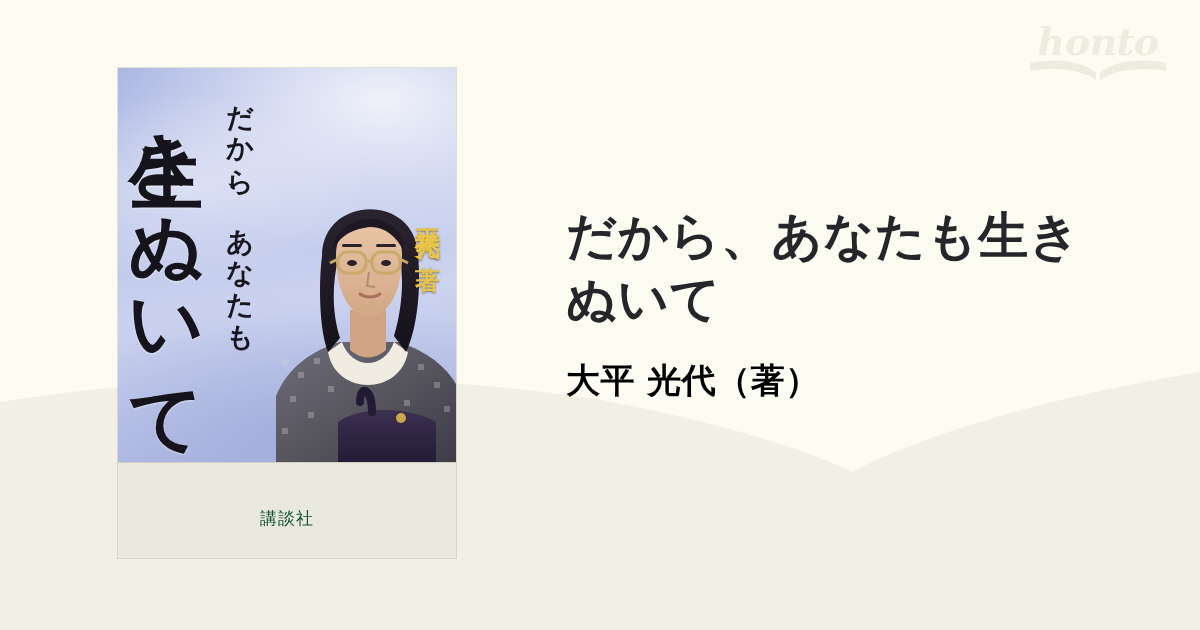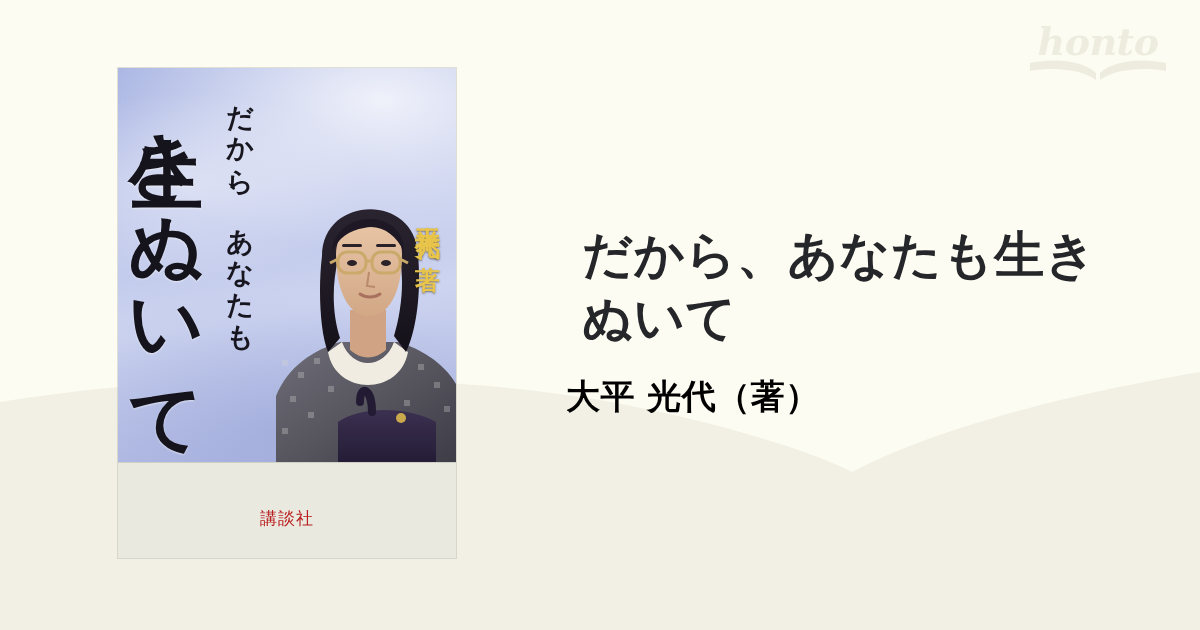--- a/index.html
+++ b/index.html
@@ -98,21 +98,21 @@
   }
   .publisher {
     position: absolute;
     left: 0;
     bottom: 28px;
     width: 100%;
     text-align: center;
     font-family: "DejaVu Serif", "Liberation Serif", serif;
     font-size: 17px;
     letter-spacing: 1px;
-    color: #b91c1c;
+    color: #14532d;
   }
 
   
   .portrait {
     position: absolute;
     left: 150px;
     top: 92px;
     width: 200px;
     height: 303px;
   }
@@ -161,27 +161,27 @@
 
   
   .info {
     position: absolute;
     left: 566px;
     top: 208px;
     width: 580px;
     z-index: 6;
   }
   .book-title {
-    font-family: Liberation Sans, sans-serif;
+    font-family: Liberation Mono, monospace;
     font-weight: bold;
     font-size: 50px;
     line-height: 1.26;
     color: #25262a;
     letter-spacing: 0.5px;
-    margin: 16px;
+    margin: 0;
     max-width: 548px;
   }
   .book-author {
     margin: 26px 0 0 0;
     font-family: "DejaVu Sans", "Liberation Sans", sans-serif;
     font-weight: bold;
     font-size: 34px;
     line-height: 1.2;
     color: #000000;
     letter-spacing: 0.5px;

